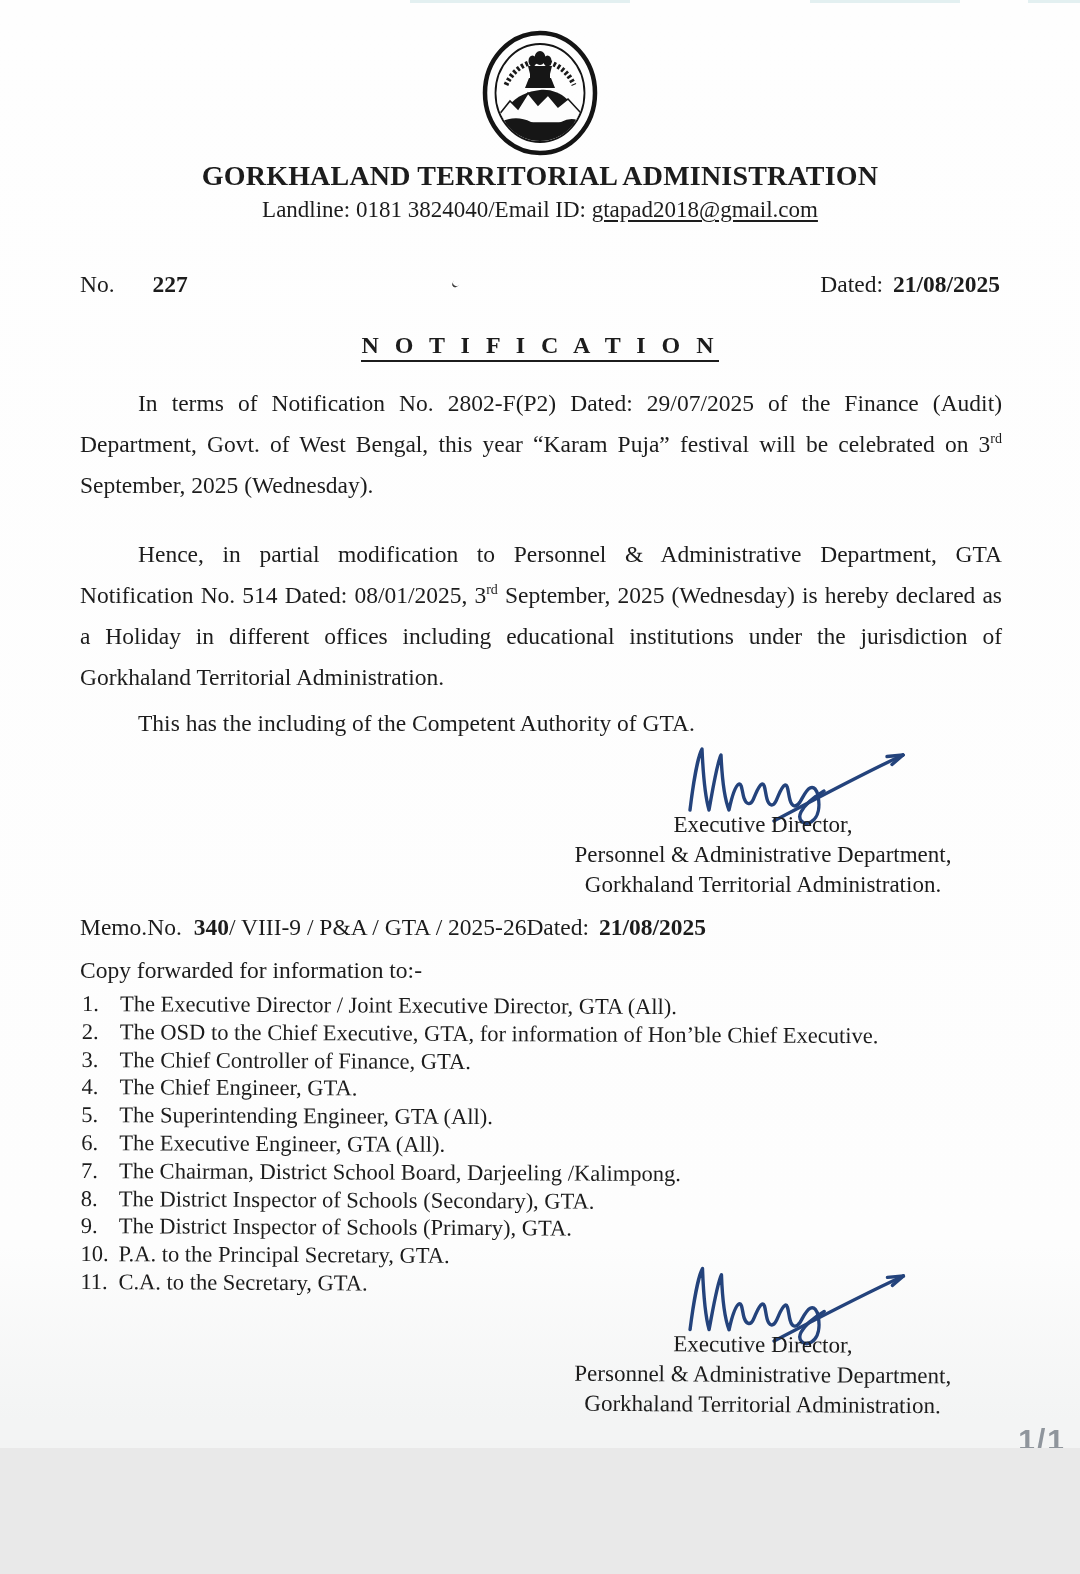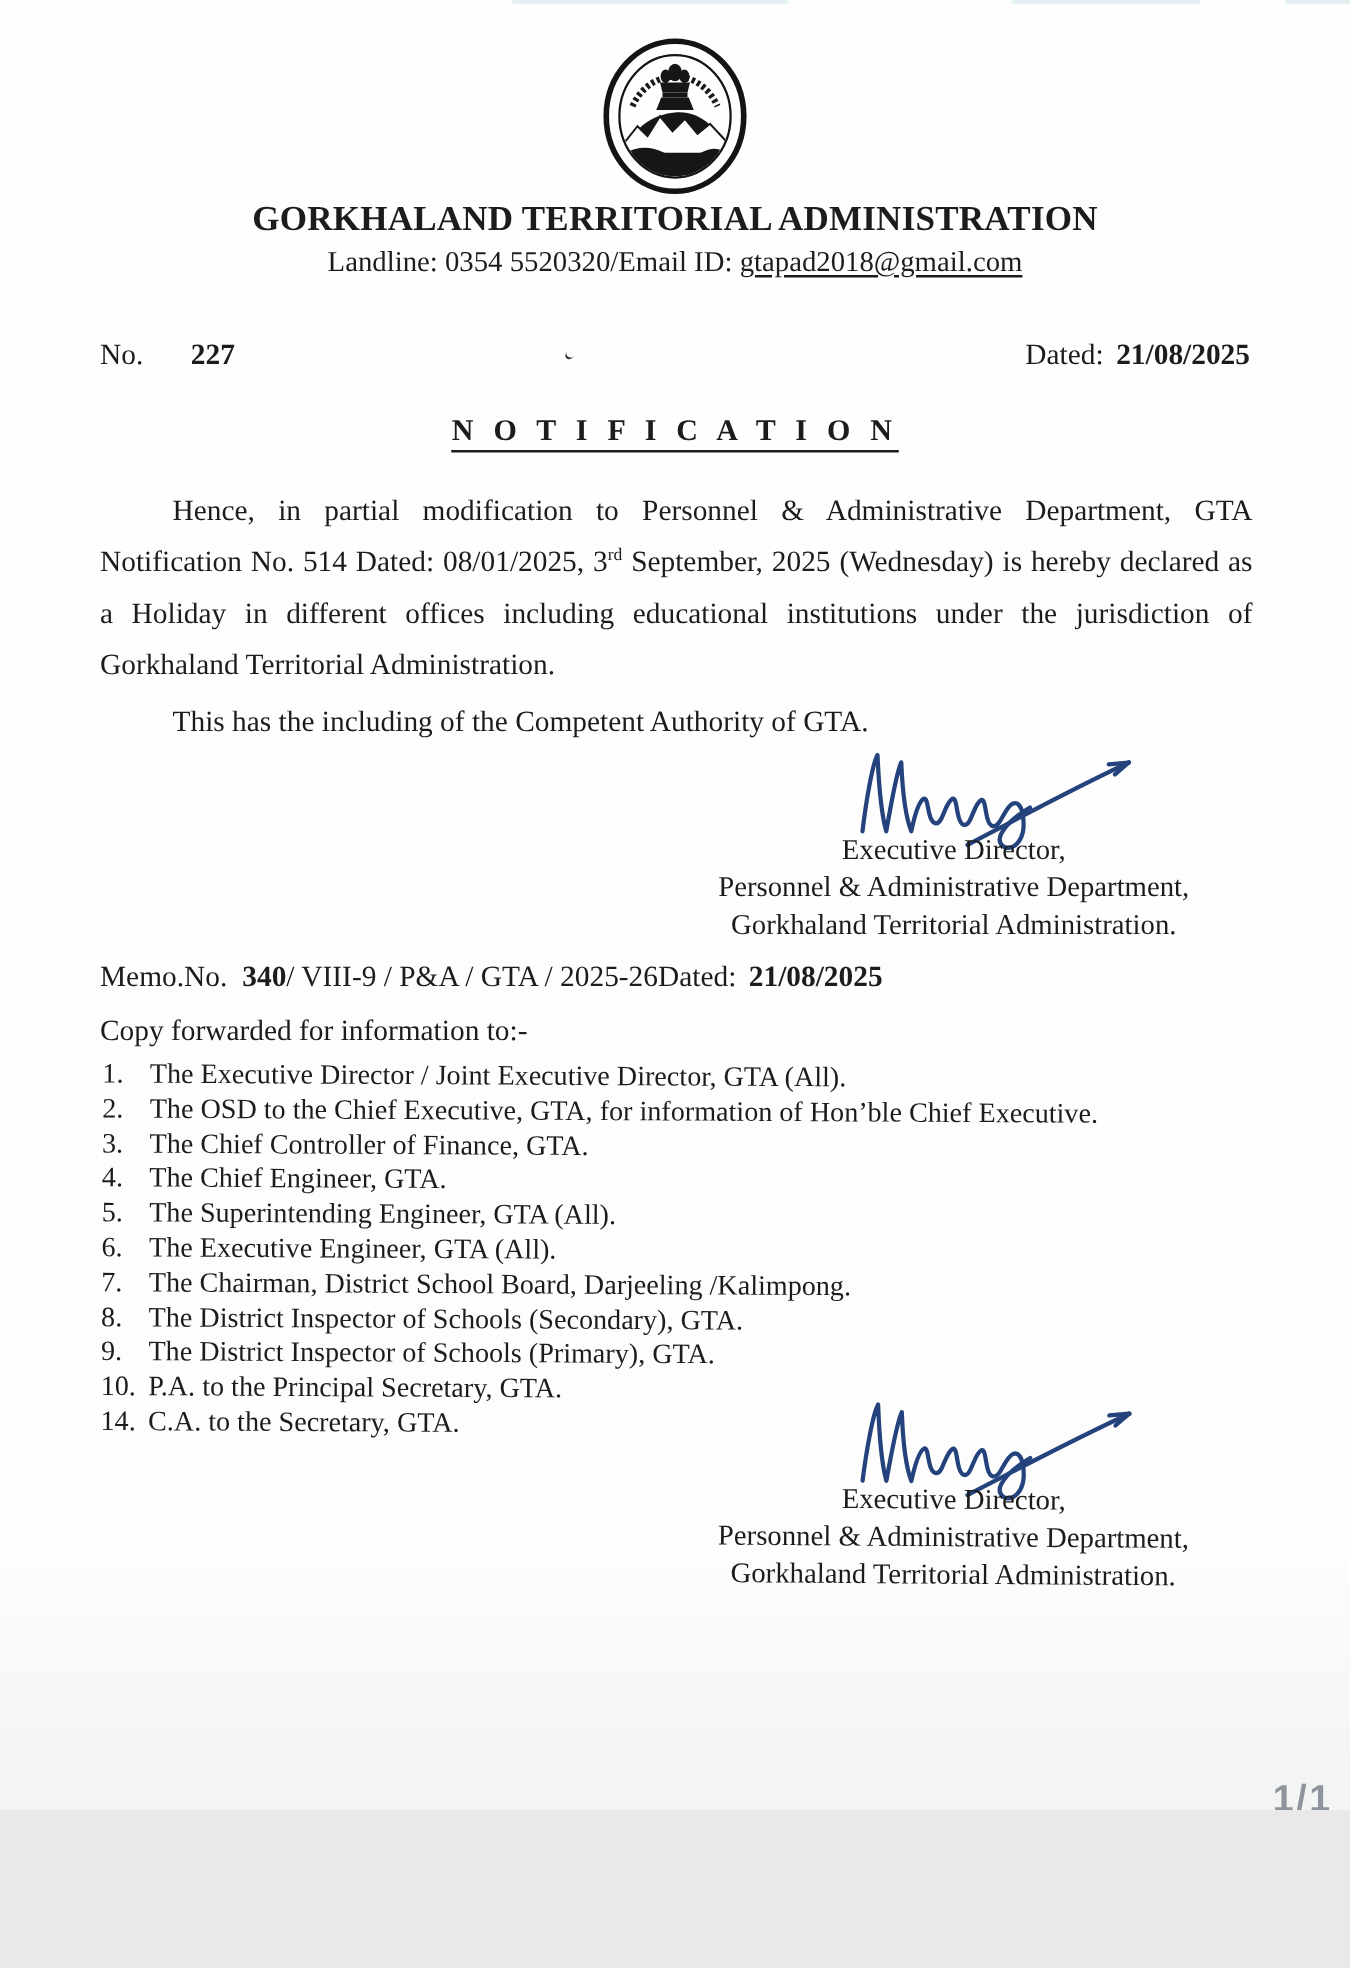--- a/index.html
+++ b/index.html
@@ -109,30 +109,31 @@
             <rect x="49" y="44" width="20" height="4"></rect>
             <path d="M48 48 h22 l4 10 h-30 z"></path>
           </g>
           <path d="M14 100 C24 72 40 62 59 60 C80 58 96 74 105 100 L105 112 L14 112 Z" fill="#161616"></path>
           <path d="M17 86 L29 71 L37 79 L47 63 L57 75 L67 65 L77 77 L87 69 L99 82 L99 93 L17 93 Z" fill="#fdfdfd" stroke="#161616" stroke-width="1.6"></path>
           <path d="M18 93 Q34 84 50 92 Q66 100 80 92 Q93 85 102 94 L102 110 L18 110 Z" fill="#161616"></path>
         </g>
       </svg>
     </div>
     <div class="org-name">GORKHALAND TERRITORIAL ADMINISTRATION</div>
-    <div class="contact-line"><span>Landline: 0354 5520320/Email ID: </span><span class="email">gtapad2018@gmail.com</span></div>
+    <div class="contact-line"><span>Landline: 0181 3824040/Email ID: </span><span class="email">gtapad2018@gmail.com</span></div>
   </header>
 
   <div class="ref-row">
     <span><span>No.</span><span class="ref-no-value">227</span></span>
     <span class="ref-date"><span>Dated:</span><b>21/08/2025</b></span>
   </div>
 
   <div class="doc-title"><span>N O T I F I C A T I O N</span></div>
 
+  <p class="body-para para-1"><span>In terms of Notification No. 2802-F(P2) Dated: 29/07/2025 of the Finance (Audit) Department, Govt. of West Bengal, this year “Karam Puja” festival will be celebrated on 3</span><sup>rd</sup><span> September, 2025 (Wednesday).</span></p>
 
   <p class="body-para para-2"><span>Hence, in partial modification to Personnel &amp; Administrative Department, GTA Notification No. 514 Dated: 08/01/2025, 3</span><sup>rd</sup><span> September, 2025 (Wednesday) is hereby declared as a Holiday in different offices including educational institutions under the jurisdiction of Gorkhaland Territorial Administration.</span></p>
 
   <p class="body-para para-approval">This has the including of the Competent Authority of GTA.</p>
 
   <div class="sig-block sig-1">
     <svg class="sig-svg" width="250" height="86" viewBox="0 0 250 86">
       <g fill="none" stroke="#24437c" stroke-width="3.4" stroke-linecap="round" stroke-linejoin="round">
         <path d="M12 70 C15 45 20 16 24 9 C25 32 27 56 31 70 C35 48 39 23 43 15 C44 38 47 60 51 70 C54 56 57 46 61 44 C64 43 64 52 66 58 C68 64 72 66 75 60 C78 54 80 46 84 44 C87 43 87 52 89 59 C91 66 95 67 98 61 C101 55 103 47 107 45 C110 44 110 53 112 60 C114 67 118 68 122 62 C125 57 128 50 132 48 C136 46 139 50 140 56 C142 66 141 77 133 82 C126 86 119 80 123 72 C127 64 136 57 146 51"></path>
         <path d="M96 81 C130 63 180 36 225 15"></path>
@@ -187,21 +188,21 @@
       </li>
     <li>
         <span class="cc-num">9.</span>
         <span>The District Inspector of Schools (Primary), GTA.</span>
       </li>
     <li>
         <span class="cc-num">10.</span>
         <span>P.A. to the Principal Secretary, GTA.</span>
       </li>
     <li>
-        <span class="cc-num">14.</span>
+        <span class="cc-num">11.</span>
         <span>C.A. to the Secretary, GTA.</span>
       </li>
   </ul>
 
   <div class="sig-block sig-2">
     <svg class="sig-svg" width="250" height="86" viewBox="0 0 250 86">
       <g fill="none" stroke="#24437c" stroke-width="3.4" stroke-linecap="round" stroke-linejoin="round">
         <path d="M12 70 C15 45 20 16 24 9 C25 32 27 56 31 70 C35 48 39 23 43 15 C44 38 47 60 51 70 C54 56 57 46 61 44 C64 43 64 52 66 58 C68 64 72 66 75 60 C78 54 80 46 84 44 C87 43 87 52 89 59 C91 66 95 67 98 61 C101 55 103 47 107 45 C110 44 110 53 112 60 C114 67 118 68 122 62 C125 57 128 50 132 48 C136 46 139 50 140 56 C142 66 141 77 133 82 C126 86 119 80 123 72 C127 64 136 57 146 51"></path>
         <path d="M96 81 C130 63 180 36 225 15"></path>
         <path d="M225 15 L209 16.5"></path>

